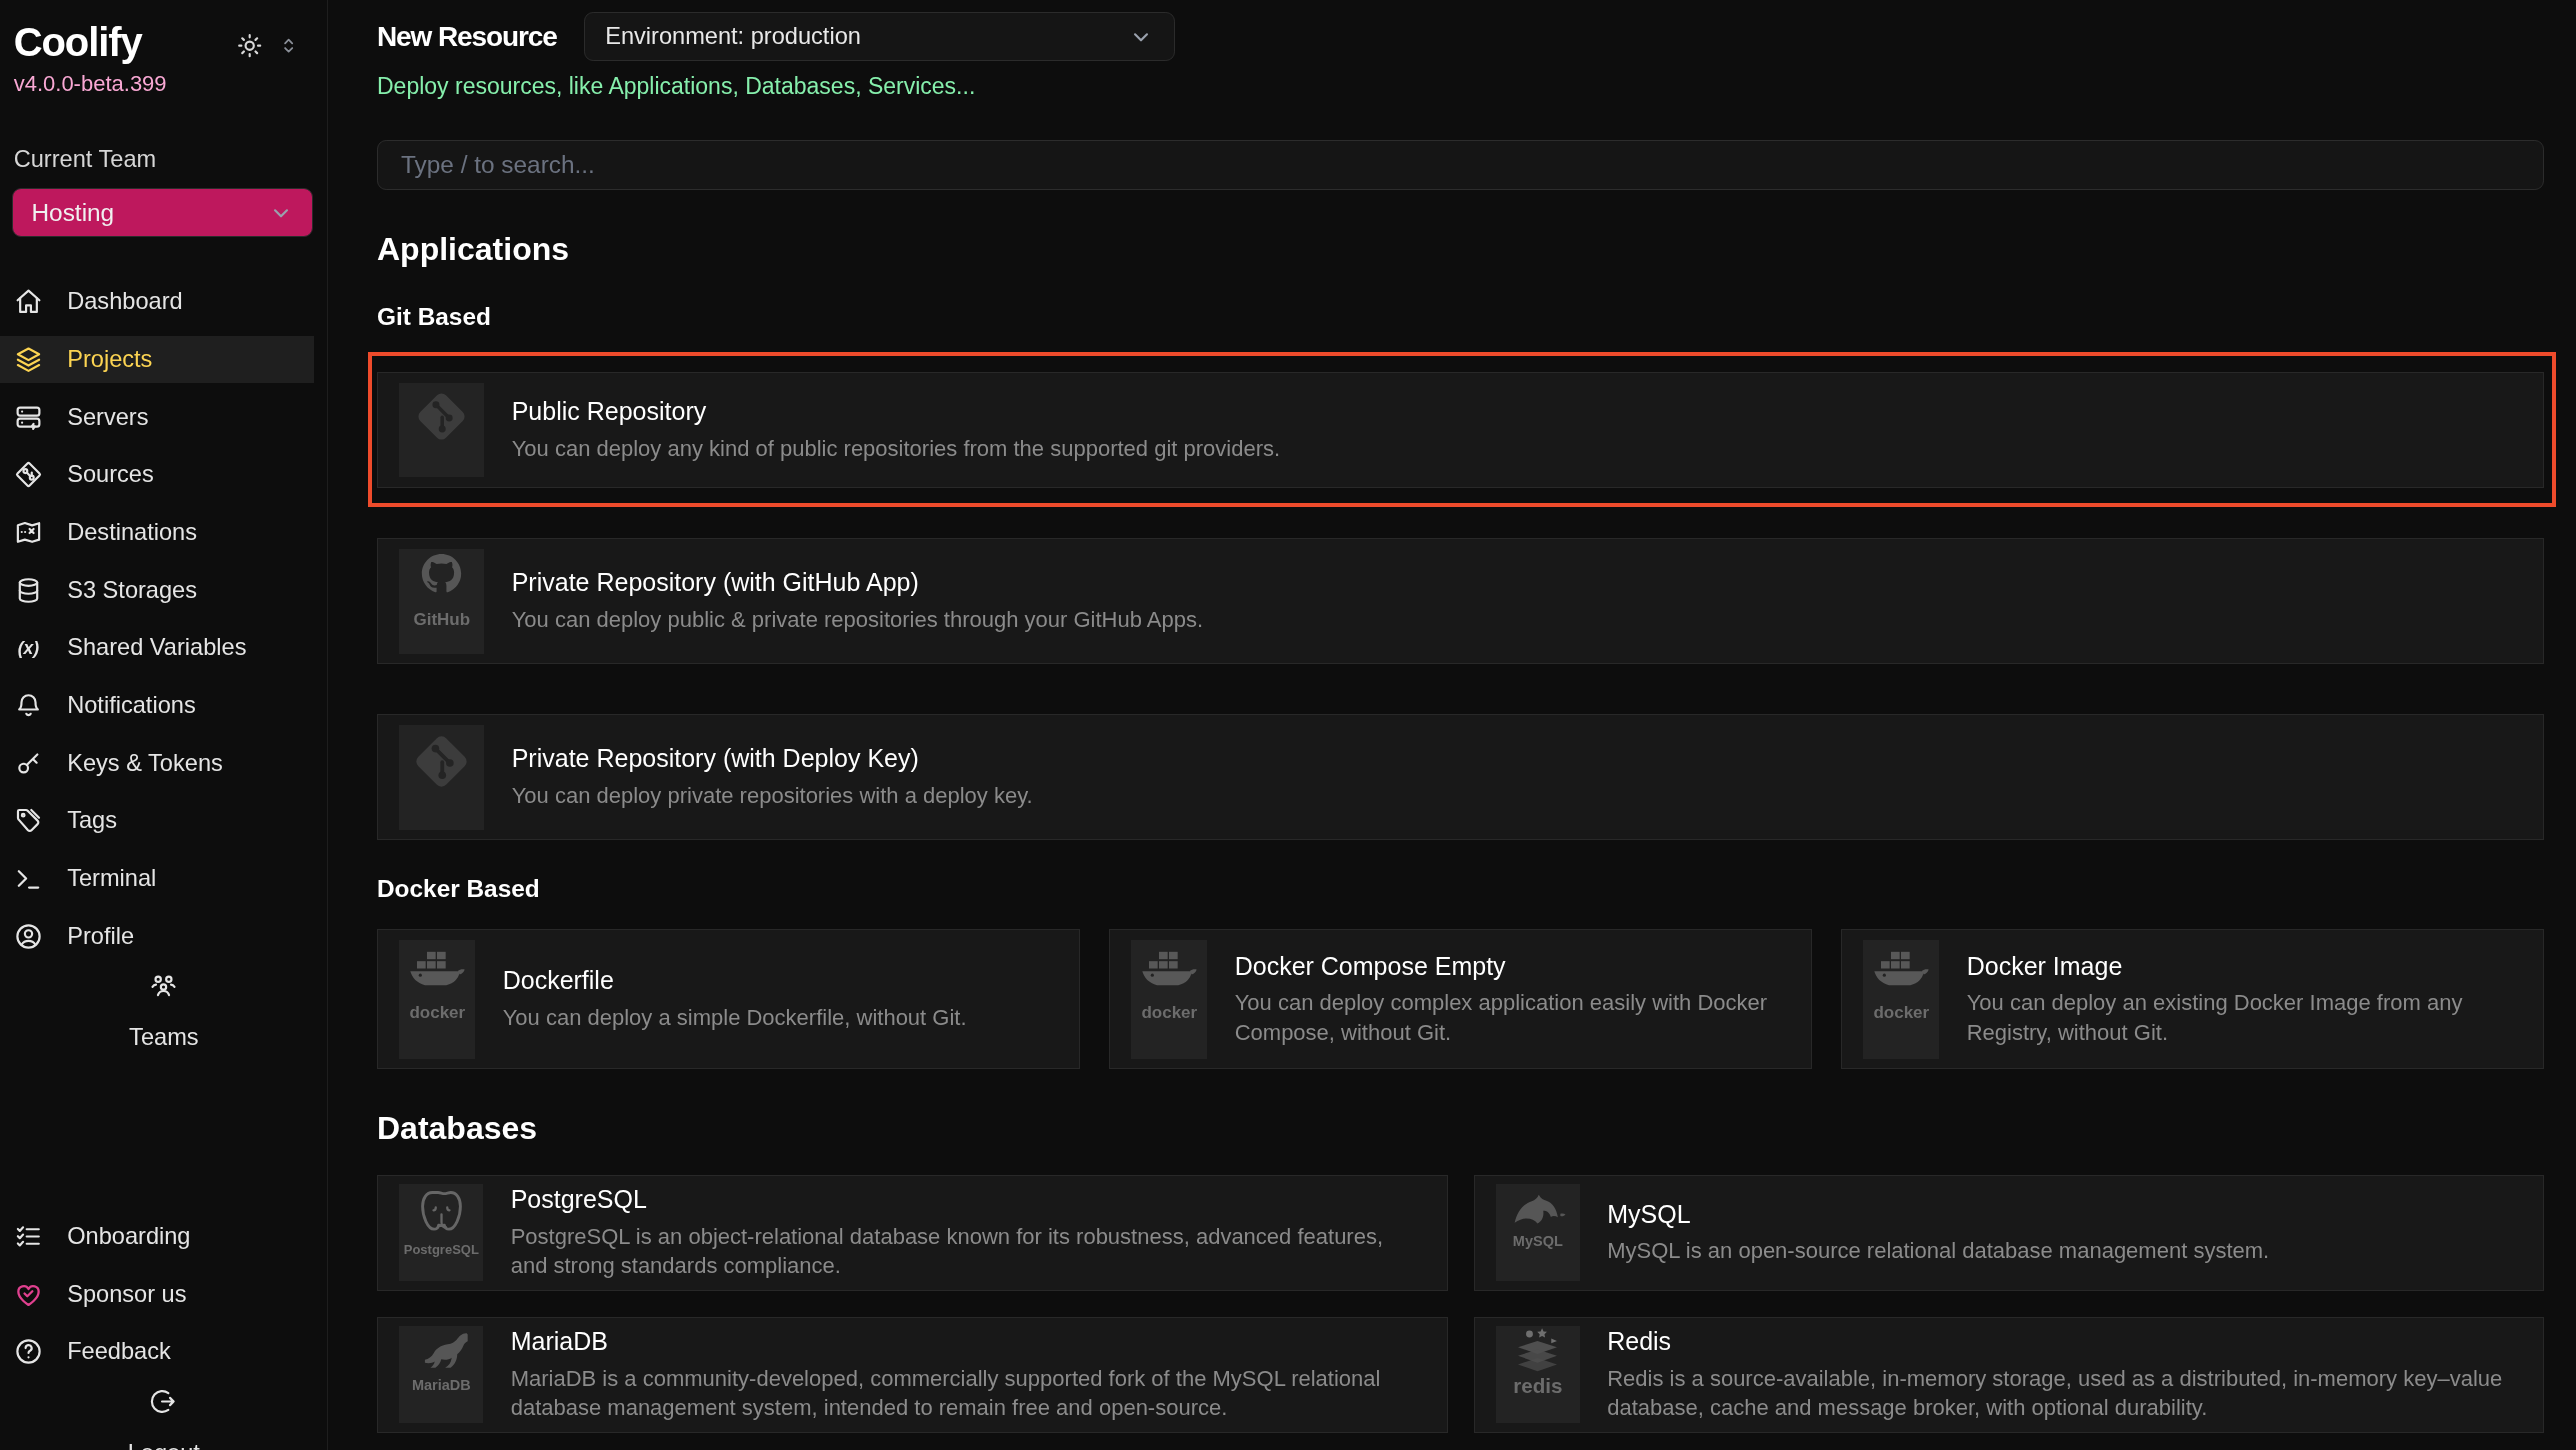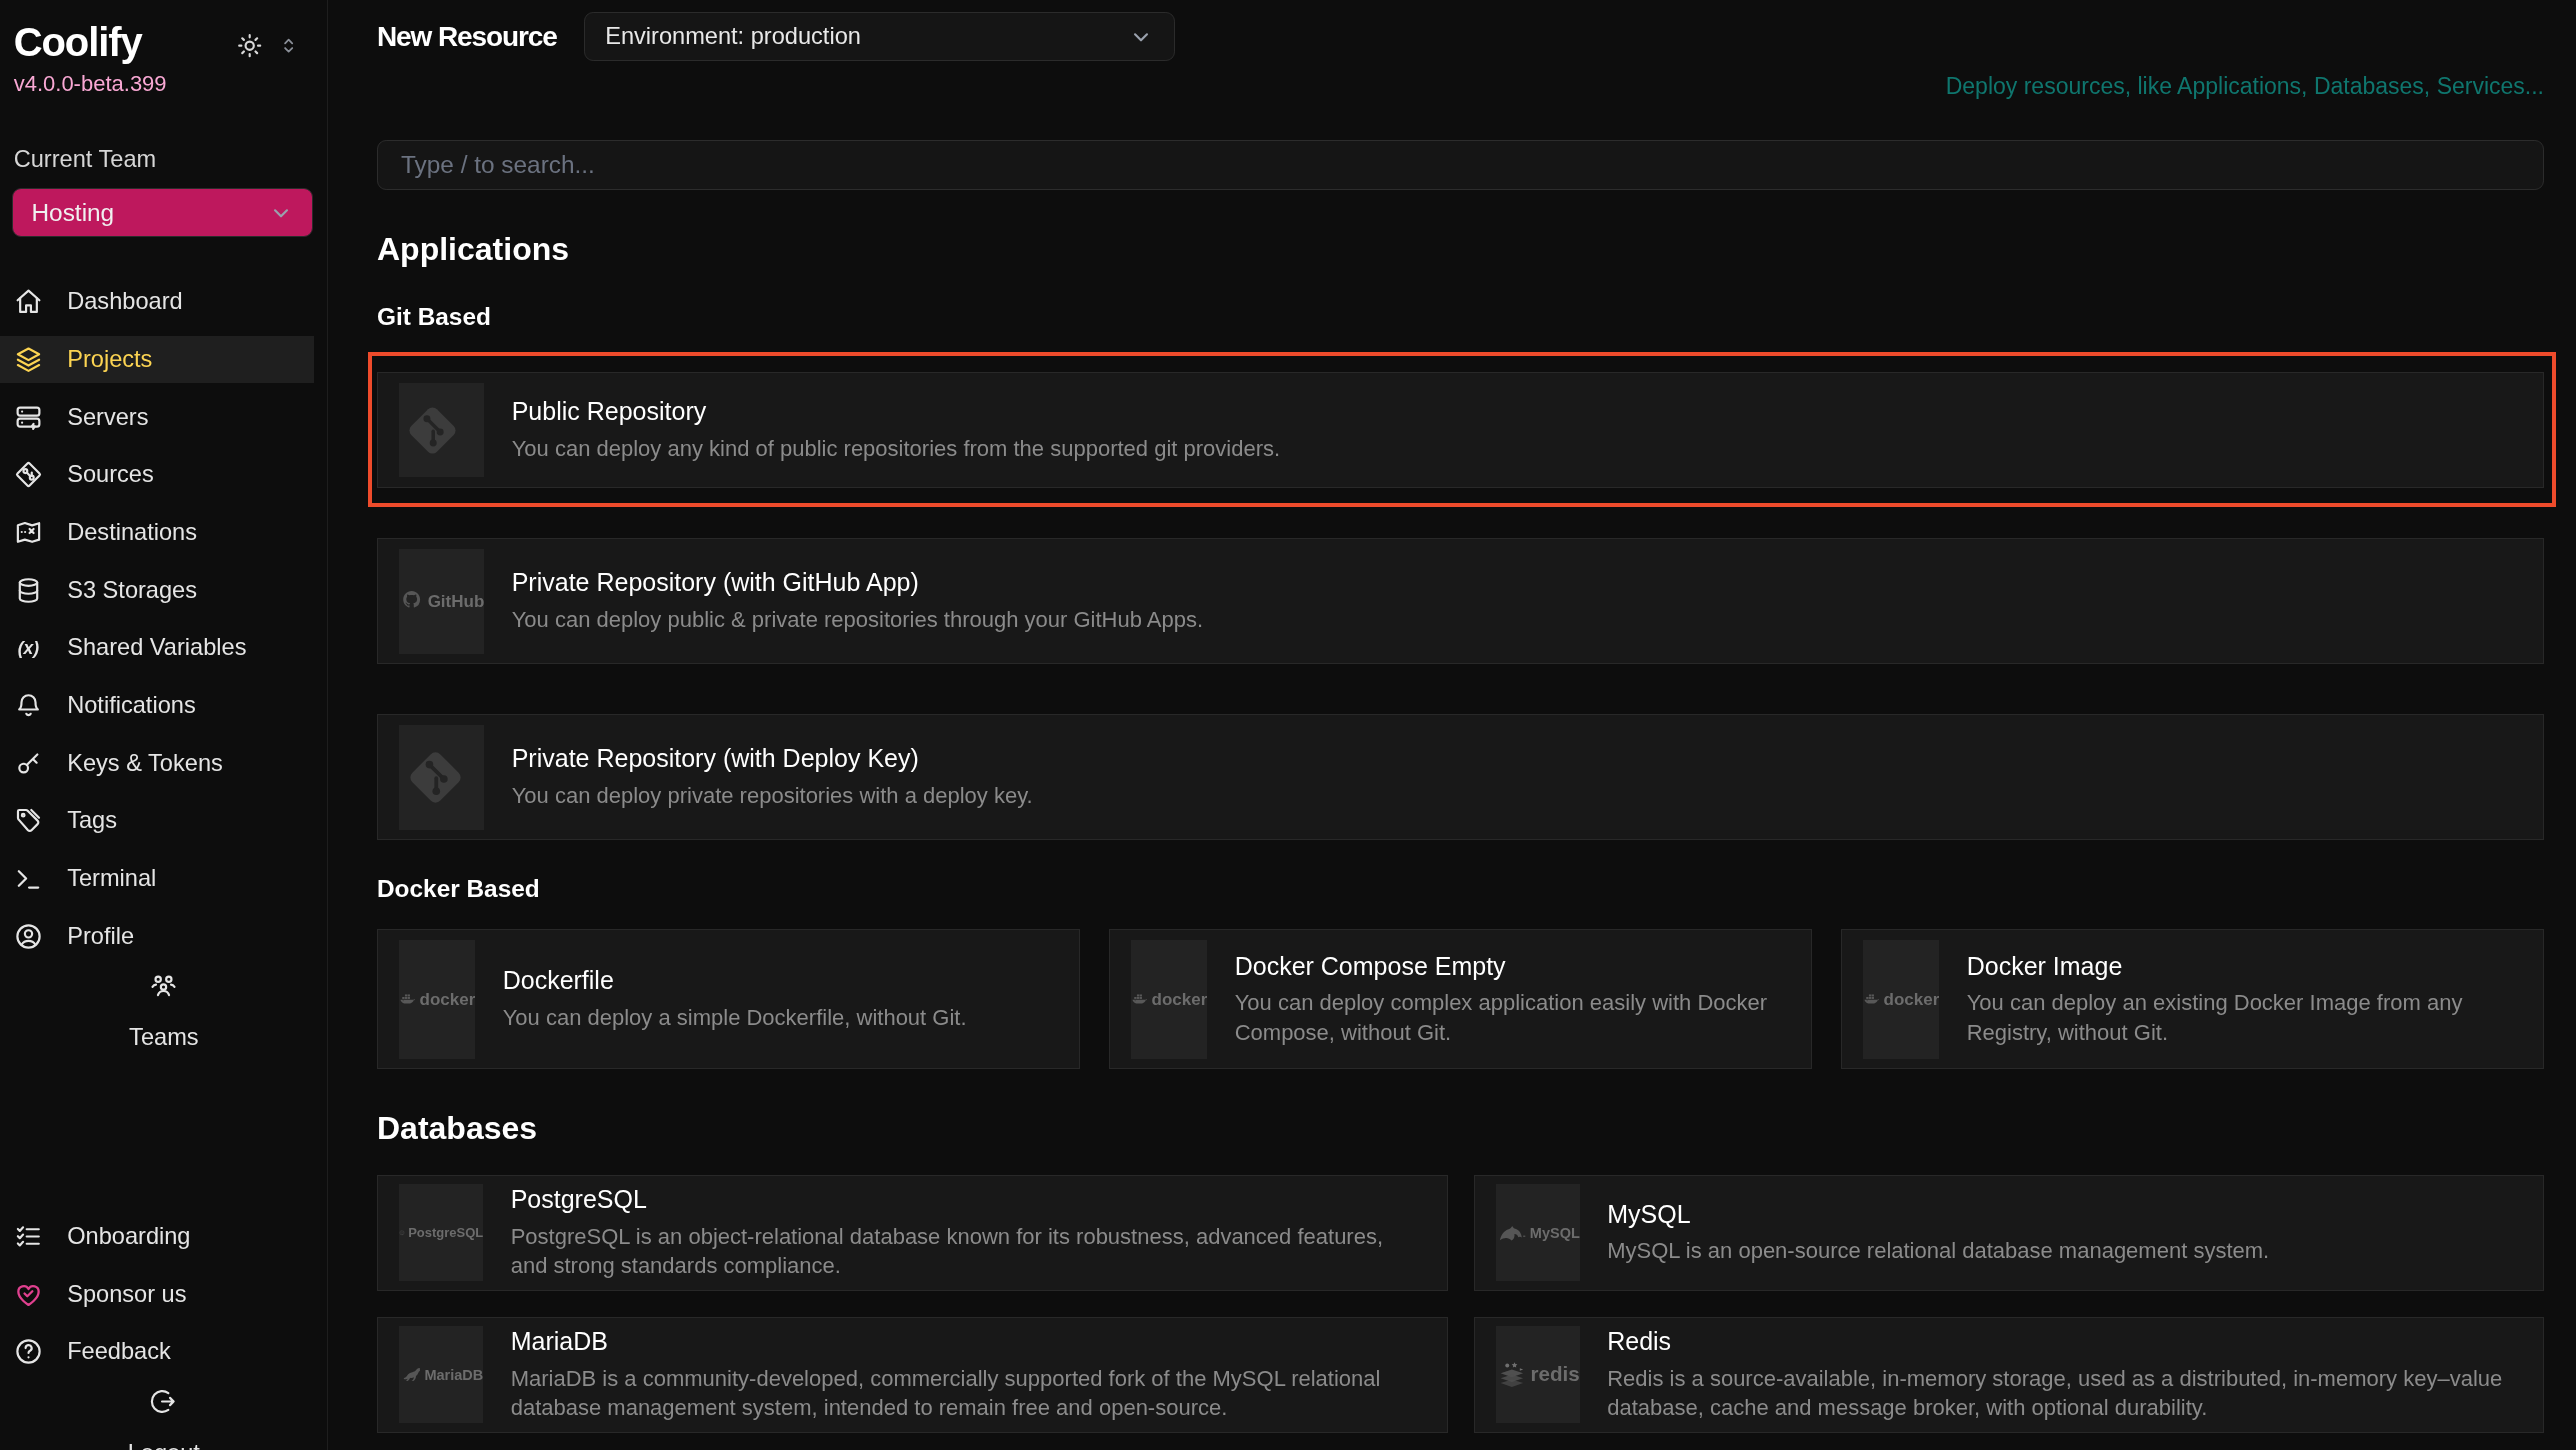--- a/index.html
+++ b/index.html
@@ -43,21 +43,21 @@
 
   
   .main { flex:1; padding:12.2px 32px 0 49px; overflow:hidden; }
   .header-row { display:flex; align-items:center; gap:27.4px; }
   .page-title { font-size:28px; font-weight:800; letter-spacing:-1.1px; }
   .env-select {
     width:591px; height:49px; background:#151515; border:1.5px solid #2b2b2b; border-radius:9.1px;
     display:flex; align-items:center; justify-content:space-between; padding:0 20px;
     font-size:23.6px; color:#e8e8e8; cursor:pointer;
   }
-  .subtitle { font-size:23px; color:#0f766e; margin-top:12.2px;text-align:right; }
+  .subtitle { font-size:23px; color:#86efac; margin-top:12.2px; }
   .search {
     display:block; width:100%; height:50px; margin-top:40px;
     background:#151515; border:1.5px solid #2c2c2c; border-radius:9.1px;
     padding:0 23px; font-size:24.4px; color:#e5e5e5; outline:none;
     font-family:"Liberation Sans","DejaVu Sans",sans-serif;
   }
   .search::placeholder { color:#6b7280; }
   .section-title { font-size:32px; font-weight:800; margin-top:41px; }
   .subsection-title { font-size:24.4px; font-weight:700; margin-top:35px; }
 
@@ -70,21 +70,21 @@
   }
   .card.h-git  { height:116px; }
   .card.h-mid  { height:126px; margin-top:50px; }
   .card.h-tall { height:140px; }
   .card.h-db   { height:116px; }
   .card-text { min-width:0; }
   .card-title { font-size:25px; color:#ffffff; font-weight:500; }
   .card-desc  { font-size:22px; color:#8b8b8b; margin-top:7.6px; line-height:1.33; }
 
   .tile {
-    background:#232323; flex:none; display:flex; flex-direction:row;
+    background:#232323; flex:none; display:flex; flex-direction:column;
     align-items:center; justify-content:flex-start; gap:3px; color:#696969; overflow:hidden;
   }
   .tile-git    { width:85px; height:94px; }
   .tile-github { width:85px; height:105px; }
   .tile-docker { width:76px; height:119px; }
   .tile-db     { width:84px; height:97px; }
   .tile-label  { font-weight:700; color:#6c6c6c; line-height:1; }
   .tl-xs { font-size:13px; } .tl-s { font-size:14.5px; } .tl-m { font-size:17px; } .tl-l { font-size:20.6px; }
 
   .grid3 { display:grid; grid-template-columns:repeat(3,1fr); gap:29px; margin-top:26px; }

